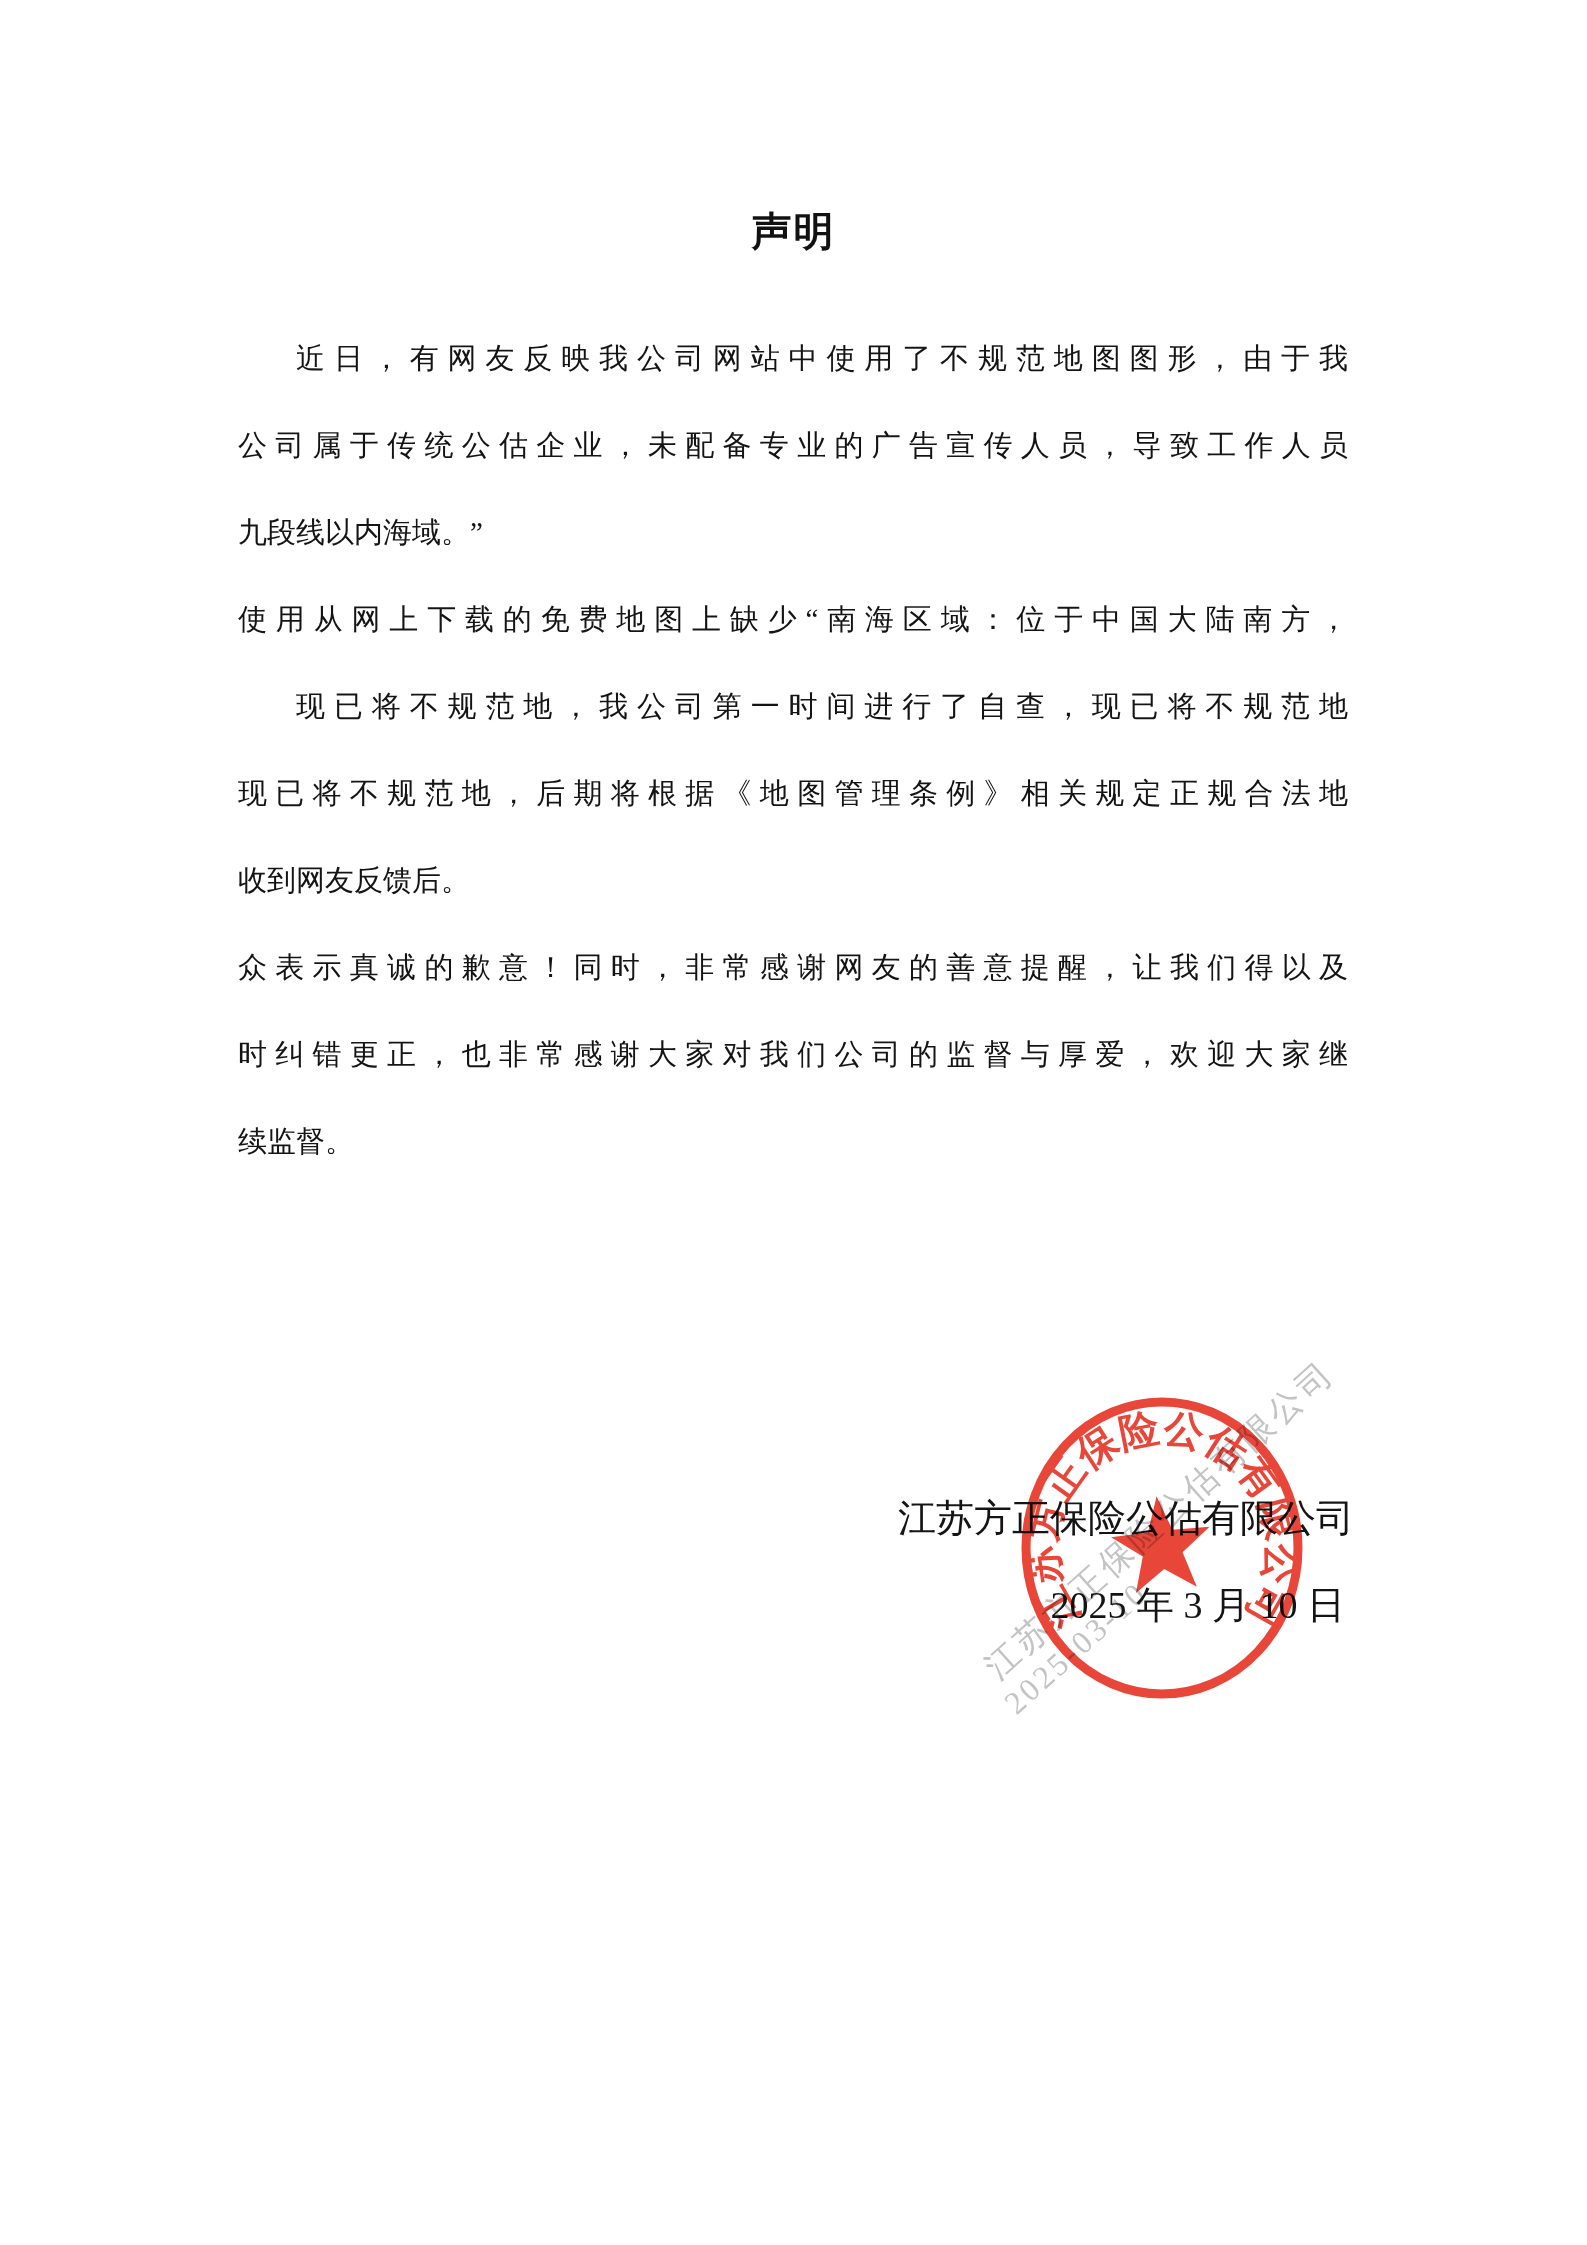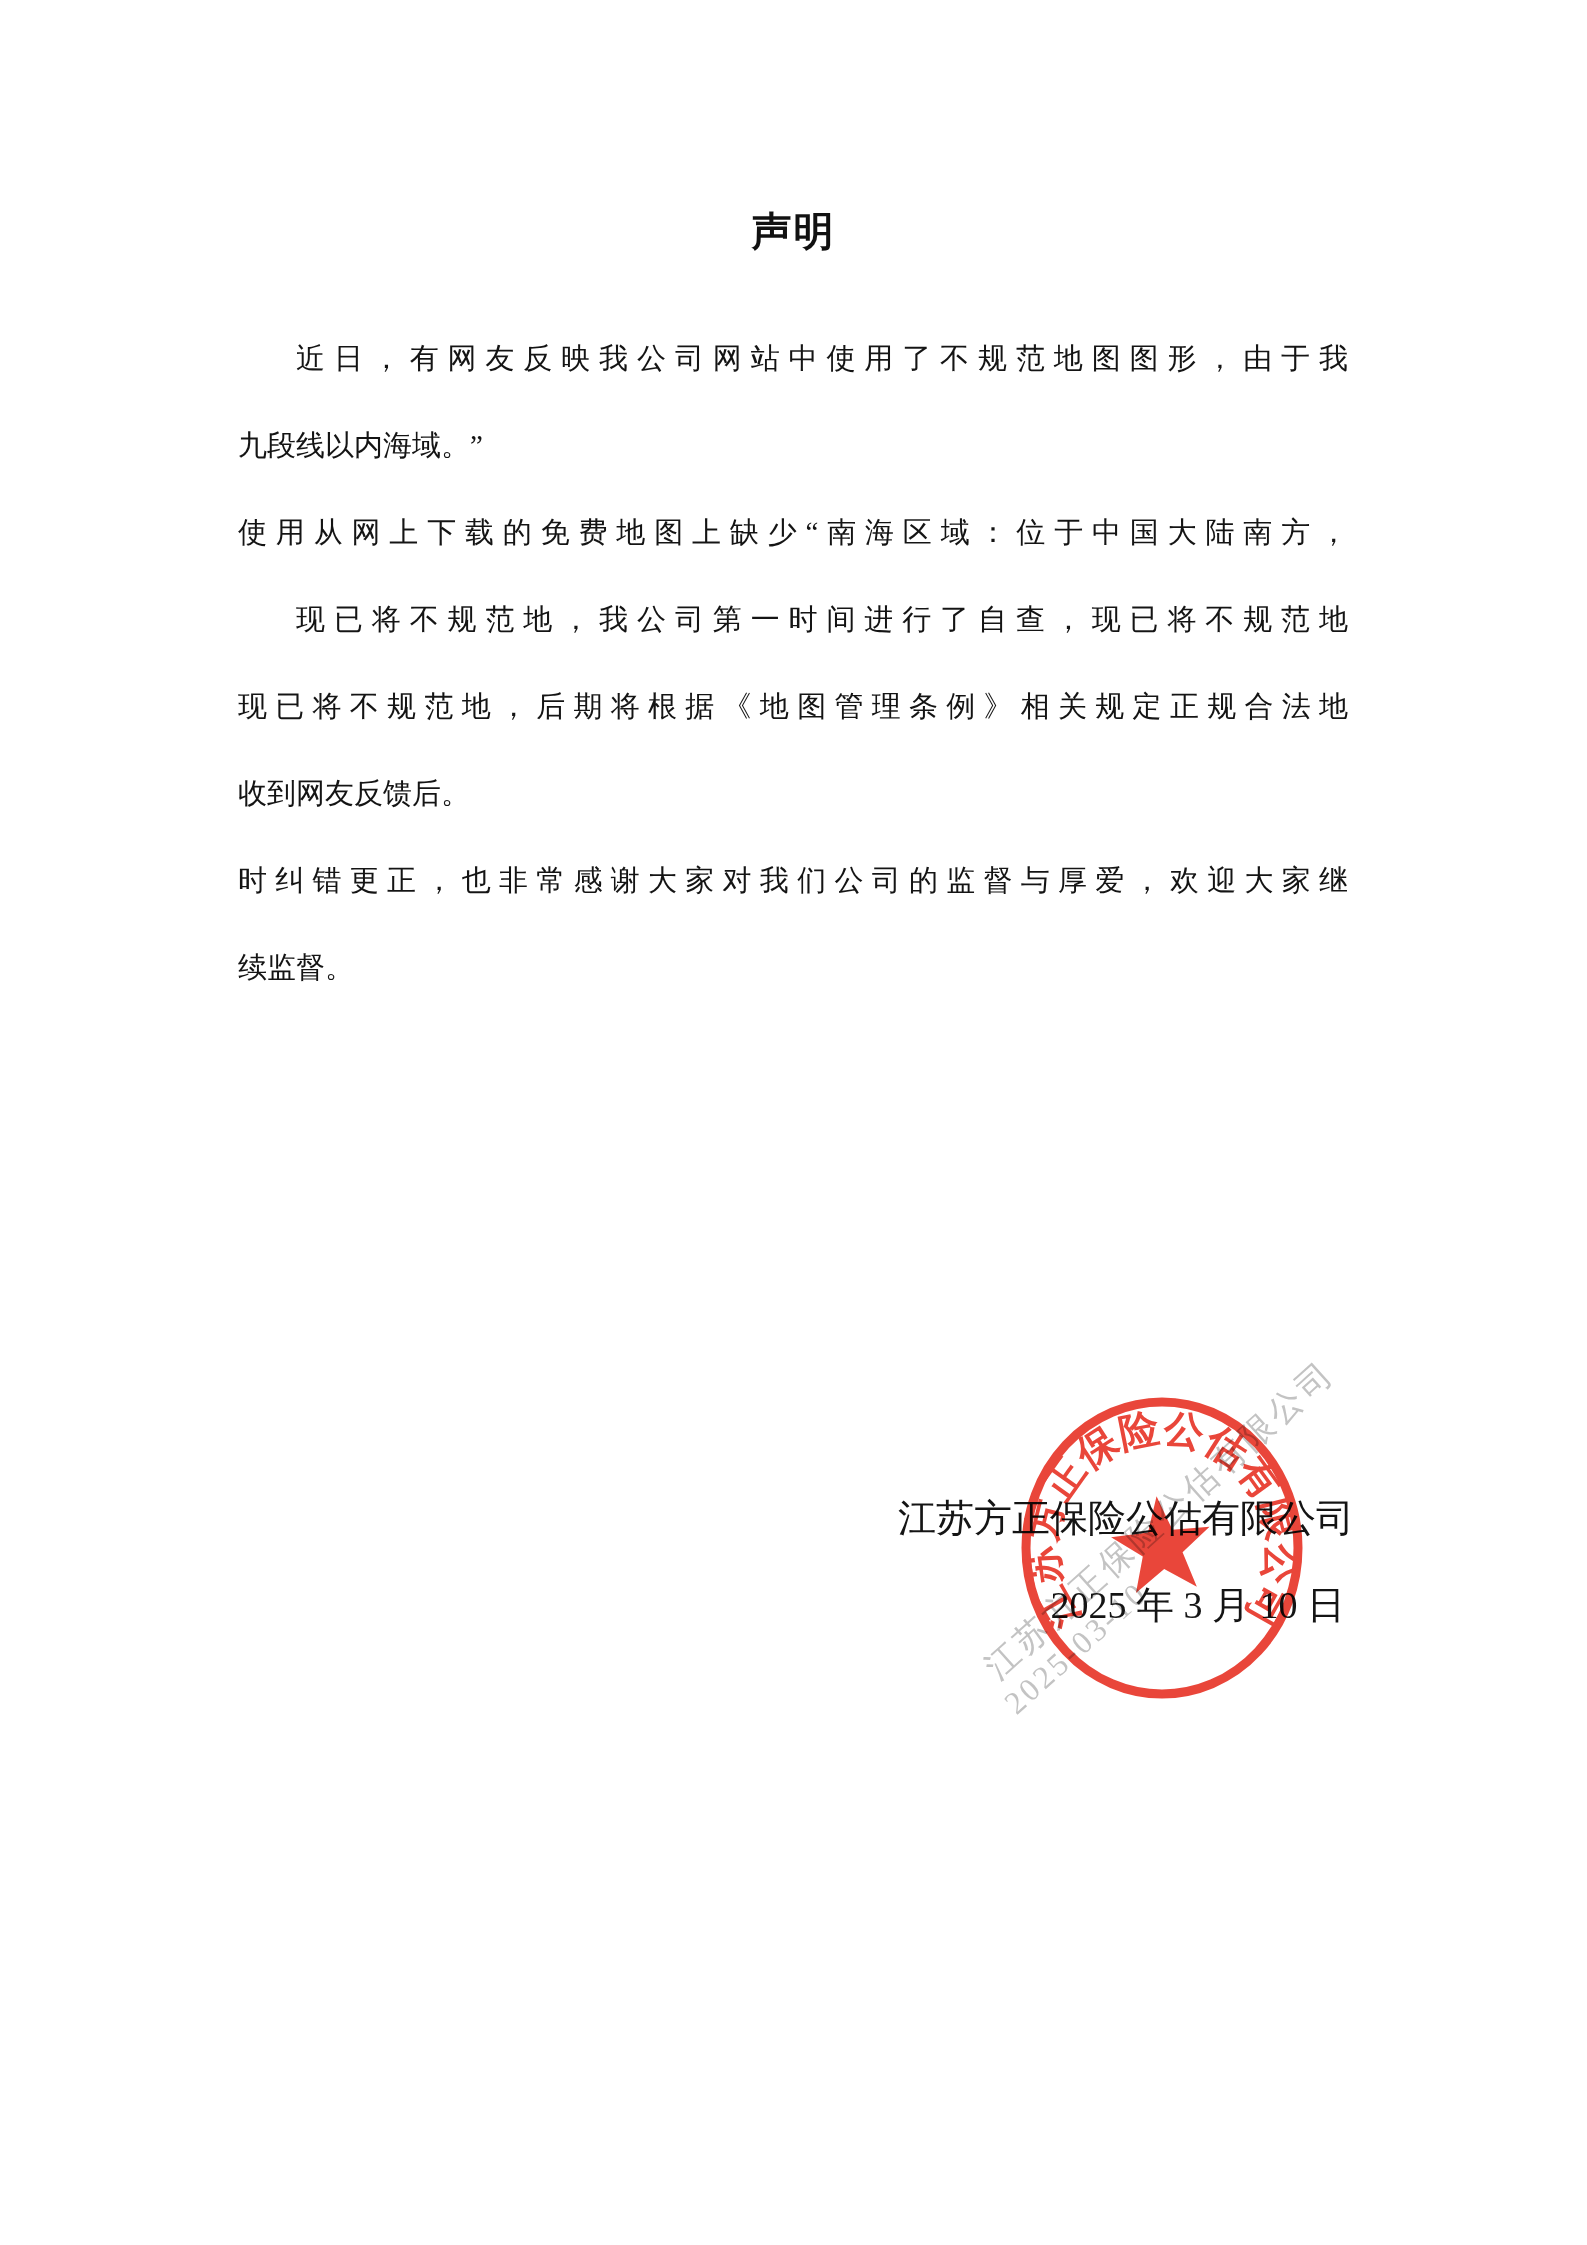--- a/index.html
+++ b/index.html
@@ -107,25 +107,27 @@
 </style>
 </head>
 <body>
 
 <div class="page">
 
   <div class="doc-title">声明</div>
 
   <div class="body-text">
       <div class="bline just ind">近日，有网友反映我公司网站中使用了不规范地图图形，由于我</div>
+      <div class="bline just">公司属于传统公估企业，未配备专业的广告宣传人员，导致工作人员</div>
       <div class="bline">九段线以内海域。”</div>
       <div class="bline just">使用从网上下载的免费地图上缺少“南海区域：位于中国大陆南方，</div>
       <div class="bline just ind">现已将不规范地，我公司第一时间进行了自查，现已将不规范地</div>
       <div class="bline just">现已将不规范地，后期将根据《地图管理条例》相关规定正规合法地</div>
       <div class="bline">收到网友反馈后。</div>
+      <div class="bline just">众表示真诚的歉意！同时，非常感谢网友的善意提醒，让我们得以及</div>
       <div class="bline just">时纠错更正，也非常感谢大家对我们公司的监督与厚爱，欢迎大家继</div>
       <div class="bline">续监督。</div>
     </div>
 
   <div class="wm wm1">江苏方正保险公估有限公司</div>
   <div class="wm wm2">2025-03-10</div>
 
   <div class="sig-company">江苏方正保险公估有限公司</div>
   <div class="sig-date">2025 年 3 月 10 日</div>
 

